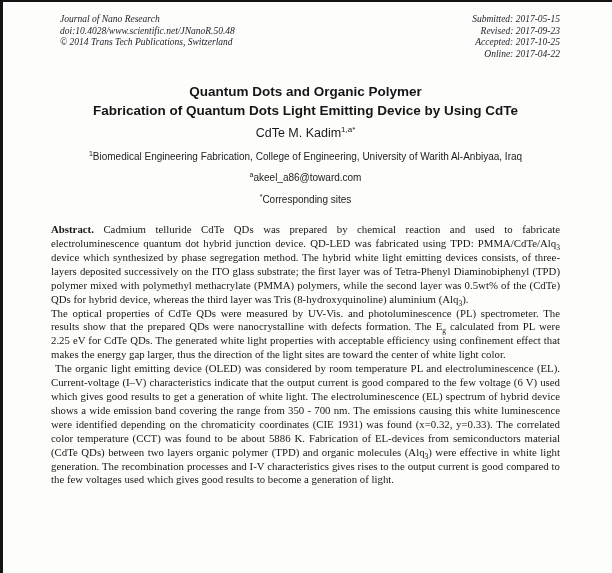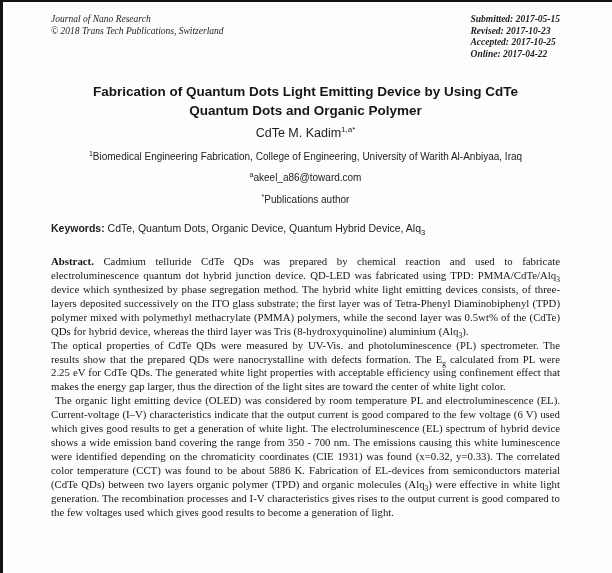--- a/index.html
+++ b/index.html
@@ -11,22 +11,22 @@
     border-top:2px solid #141414;
     border-left:3px solid #141414;
     overflow:hidden;
     color:#1b1b1b;
     padding:12px 52px 0 48px;
     font-family:"Liberation Serif","DejaVu Serif",serif;
   }
   
   .meta-row{display:flex;justify-content:space-between;align-items:flex-start;}
   .meta-block{font-style:italic;font-size:9.5px;line-height:11.5px;color:#1d1d26;}
-  .meta-left{text-align:left;}
-  .meta-right{text-align:left;font-weight:bold;}
+  .meta-left{text-align:left;margin-left:9px;}
+  .meta-right{text-align:right;}
   
   .title{
     margin:22px 0 0 0;
     text-align:center;
     font-family:"Liberation Sans","DejaVu Sans",sans-serif;
     font-weight:bold;
     font-size:13.5px;line-height:19px;
     color:#161616;
   }
   .author-line{
@@ -60,54 +60,52 @@
   .abstract .p-indent{text-indent:4px;}
 </style>
 </head>
 <body>
 
 <div class="page">
 
   <div class="meta-row">
     <div class="meta-block meta-left">
       <div>Journal of Nano Research</div>
-      <div>© 2018 Trans Tech Publications, Switzerland</div>
+      <div>doi:10.4028/www.scientific.net/JNanoR.50.48</div>
+      <div>© 2014 Trans Tech Publications, Switzerland</div>
     </div>
     <div class="meta-block meta-right">
       <div>Submitted: 2017-05-15</div>
-      <div>Revised: 2017-10-23</div>
+      <div>Revised: 2017-09-23</div>
       <div>Accepted: 2017-10-25</div>
       <div>Online: 2017-04-22</div>
     </div>
   </div>
 
   <h1 class="title">
+    <div>Quantum Dots and Organic Polymer</div>
     <div>Fabrication of Quantum Dots Light Emitting Device by Using CdTe</div>
-    <div>Quantum Dots and Organic Polymer</div>
   </h1>
 
   <div class="author-line">
     <span>CdTe M. Kadim</span><sup>1,a*</sup>
   </div>
 
   <div class="affiliation">
     <sup>1</sup><span>Biomedical Engineering Fabrication, College of Engineering, University of Warith Al-Anbiyaa, Iraq</span>
   </div>
 
   <div class="email-line">
     <sup>a</sup><span>akeel_a86@toward.com</span>
   </div>
 
   <div class="corresponding-line">
-    <sup>*</sup><span>Publications author</span>
+    <sup>*</sup><span>Corresponding sites</span>
   </div>
 
-  <div class="keywords">
-    <b>Keywords:</b><span><span> CdTe, Quantum Dots, Organic Device, Quantum Hybrid Device, Alq</span><sub>3</sub></span>
-  </div>
 
   <div class="abstract">
     <p><b>Abstract.</b><span> Cadmium telluride CdTe QDs was prepared by chemical reaction and used to fabricate electroluminescence quantum dot hybrid junction device. QD-LED was fabricated using TPD: PMMA/CdTe/Alq</span><sub>3</sub><span> device which synthesized by phase segregation method. The hybrid white light emitting devices consists, of three-layers deposited successively on the ITO glass substrate; the first layer was of Tetra-Phenyl Diaminobiphenyl (TPD) polymer mixed with polymethyl methacrylate (PMMA) polymers, while the second layer was 0.5wt% of the (CdTe) QDs for hybrid device, whereas the third layer was Tris (8-hydroxyquinoline) aluminium (Alq</span><sub>3</sub><span>).</span></p>
     <p><span>The optical properties of CdTe QDs were measured by UV-Vis. and photoluminescence (PL) spectrometer. The results show that the prepared QDs were nanocrystalline with defects formation. The E</span><sub>g</sub><span> calculated from PL were 2.25 eV for CdTe QDs. The generated white light properties with acceptable efficiency using confinement effect that makes the energy gap larger, thus the direction of the light sites are toward the center of white light color.</span></p>
     <p class="p-indent"><span>The organic light emitting device (OLED) was considered by room temperature PL and electroluminescence (EL). Current-voltage (I–V) characteristics indicate that the output current is good compared to the few voltage (6 V) used which gives good results to get a generation of white light. The electroluminescence (EL) spectrum of hybrid device shows a wide emission band covering the range from 350 - 700 nm. The emissions causing this white luminescence were identified depending on the chromaticity coordinates (CIE 1931) was found (x=0.32, y=0.33). The correlated color temperature (CCT) was found to be about 5886 K. Fabrication of EL-devices from semiconductors material (CdTe QDs) between two layers organic polymer (TPD) and organic molecules (Alq</span><sub>3</sub><span>) were effective in white light generation. The recombination processes and I-V characteristics gives rises to the output current is good compared to the few voltages used which gives good results to become a generation of light.</span></p>
   </div>
 
 </div>
 
 </body></html>

